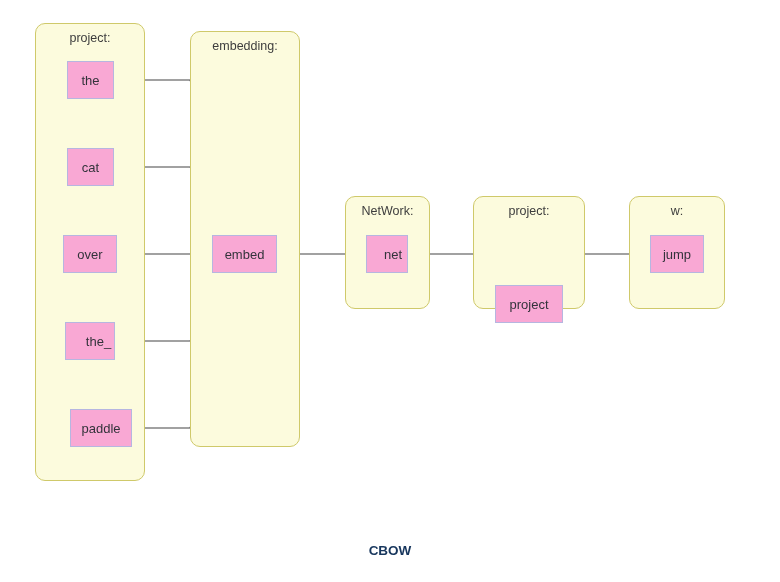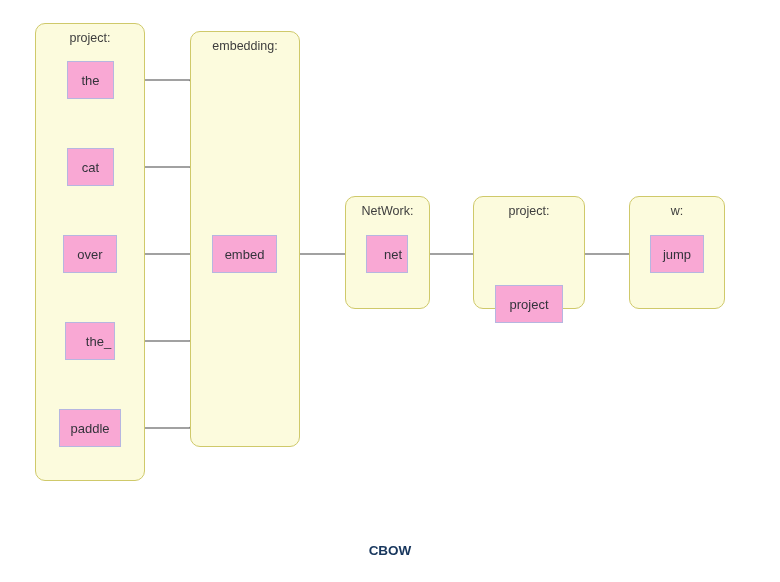--- a/index.html
+++ b/index.html
@@ -127,21 +127,21 @@
   </div>
 
   <div class="node-box" style="left:67px; top:61px; width:47px; height:38px;">the</div>
 
   <div class="node-box" style="left:67px; top:148px; width:47px; height:38px;text-align:right;">cat</div>
 
   <div class="node-box" style="left:63px; top:235px; width:54px; height:38px;">over</div>
 
   <div class="node-box" style="left:65px; top:322px; width:50px; height:38px;padding-left:17px;">the_</div>
 
-  <div class="node-box" style="left:59px; top:409px; width:62px; height:38px;">paddle</div>
+  <div class="node-box" style="left:70px; top:409px; width:62px; height:38px;">paddle</div>
 
   <div class="node-box" style="left:212px; top:235px; width:65px; height:38px;">embed</div>
 
   <div class="node-box" style="left:366px; top:235px; width:42px; height:38px;padding-left:12px;">net</div>
 
   <div class="node-box" style="left:495px; top:245px; width:68px; height:38px;margin-top:40px;">project</div>
 
   <div class="node-box" style="left:650px; top:235px; width:54px; height:38px;">jump</div>
 
   <div id="caption">CBOW</div>

